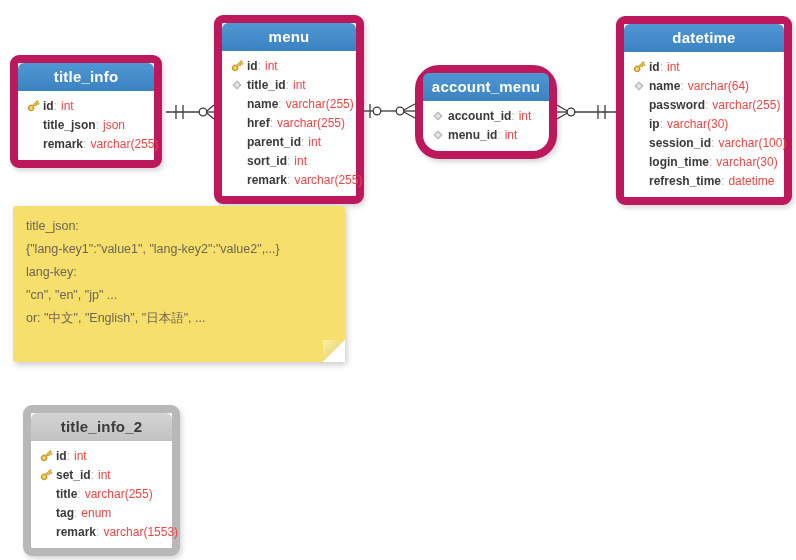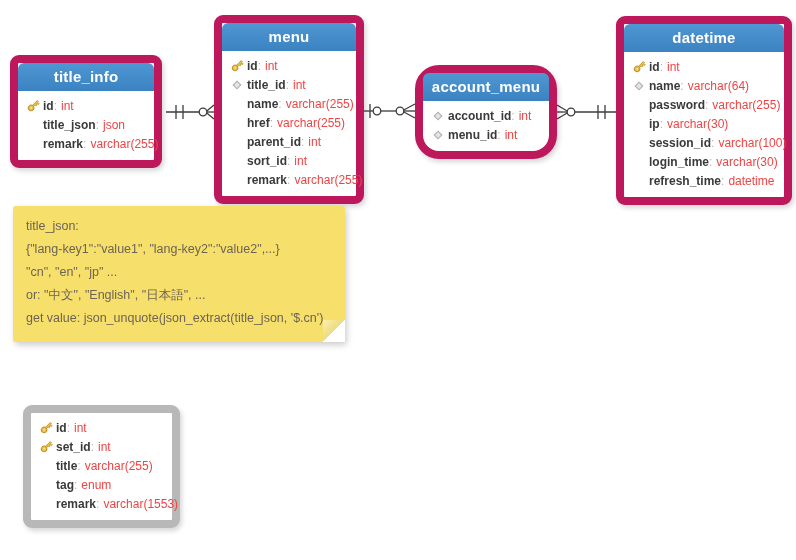--- a/index.html
+++ b/index.html
@@ -23,21 +23,21 @@
     background:linear-gradient(180deg,#d4d4d4,#c2c2c2); color:#3b3b3b;
   }
   .table-body { padding:5px 6px 7px 5px; }
   .frow { display:flex; align-items:center; height:19px; font-size:12px; white-space:nowrap; }
   .ficon { width:20px; flex:0 0 20px; display:flex; align-items:center; justify-content:center; }
   .fname { color:#3a3a3a; font-weight:bold; }
   .fsep  { color:#b6b6b6; margin-right:4px; }
   .ftype { color:#ef4444; }
   
   .note {
-    position:absolute; left:13px; top:206px; width:332px; height:136px;
+    position:absolute; left:13px; top:206px; width:332px; height:156px;
     background:#f7df6c; border-radius:3px; box-sizing:border-box;
     padding:9px 14px 0 13px; box-shadow:2px 3px 6px rgba(0,0,0,0.2);
     color:#6c6454; font-size:12.5px;
   }
   .note-line { line-height:23px; height:23px; white-space:nowrap; overflow:hidden; }
   .note-fold {
     position:absolute; right:0; bottom:0; width:22px; height:22px;
     background:linear-gradient(to top left,#ffffff 50%,#eeda80 51%,#fbf1ad 100%);
   }
   
@@ -268,27 +268,28 @@
         <span class="fname">refresh_time</span>
           <span class="fsep">:</span>
           <span class="ftype">datetime</span>
       </div>
     </div>
   </div>
 
   <div class="note">
     <div class="note-line">title_json:</div>
     <div class="note-line">{"lang-key1":"value1", "lang-key2":"value2",...}</div>
+    <div class="note-line">lang-key:</div>
     <div class="note-line">"cn", "en", "jp" ...</div>
     <div class="note-line">or: "中文", "English", "日本語", ...</div>
-    <div class="note-line">get value: json_unquote(json_extract(title_json, '$.cn')</div>
     <div class="note-fold"></div>
   </div>
 
   <div class="table gray" id="t-title_info_2">
+    <div class="table-header">title_info_2</div>
     <div class="table-body">
       <div class="frow">
         <span class="ficon">
             <svg width="15" height="15" viewBox="0 0 15 15">
               <use href="#def-key"></use>
             </svg>
           </span>
         <span class="fname">id</span>
           <span class="fsep">:</span>
           <span class="ftype">int</span>

